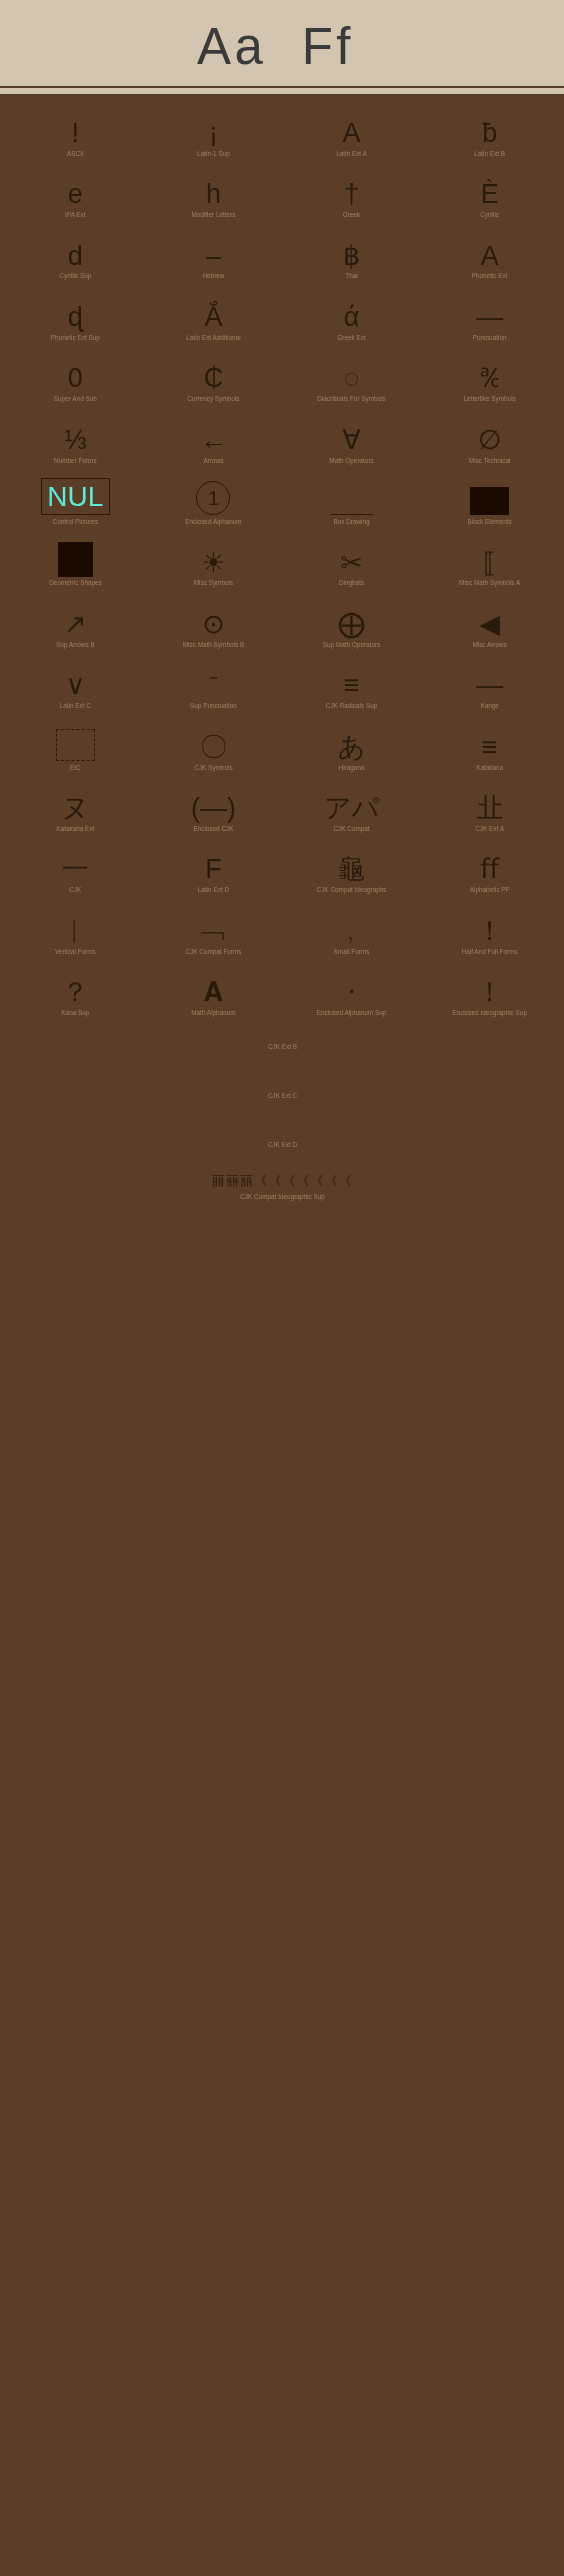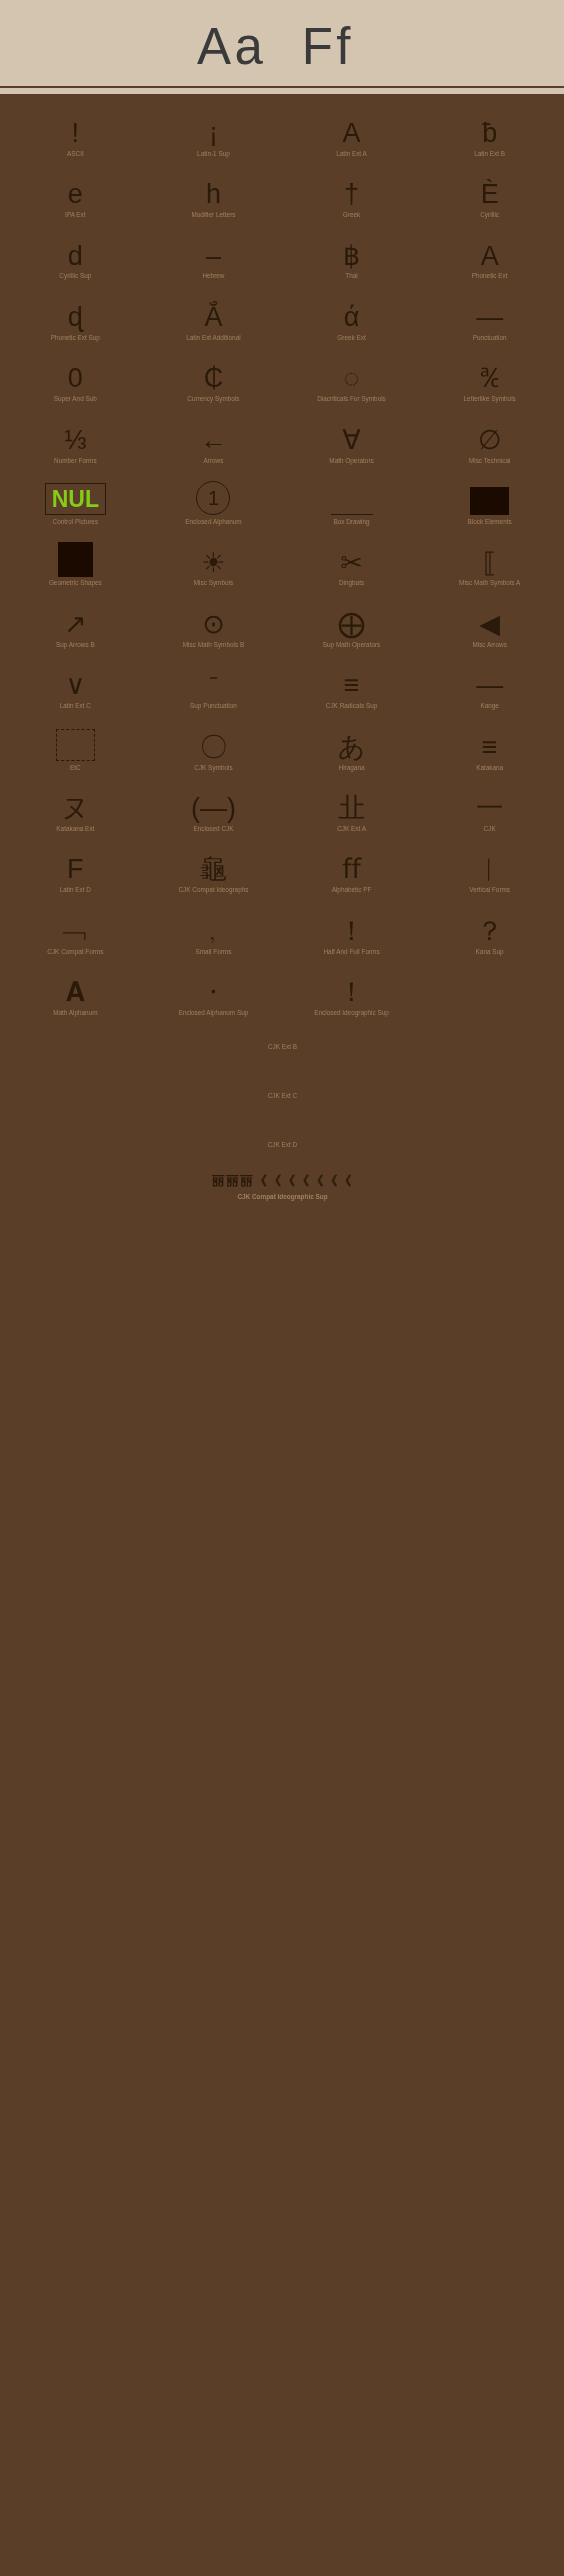--- a/index.html
+++ b/index.html
@@ -100,23 +100,23 @@
       width: 39px;
       height: 28px;
       background: #1a0a00;
     }
     .cell-black-sq {
       width: 35px;
       height: 35px;
       background: #1a0a00;
     }
     .cell-nul {
-      font-size: 23px;
-      color: #84cc16;
-      font-weight: bold;
+      font-size: 28px;
+      color: #5eead4;
+      font-weight: normal;
       border: 1.4px solid #2a1a0a;
       padding: 3.5px 5.6px;
       line-height: 1;
     }
     .cell-circled-1 {
       width: 34px;
       height: 34px;
       border: 1.4px solid #2a1a0a;
       border-radius: 50%;
       display: flex;
@@ -340,20 +340,24 @@
       </div>
       <div class="cell">
         <div class="cell-glyph">ヌ</div>
         <div class="cell-label">Katakana Ext</div>
       </div>
       <div class="cell">
         <div class="cell-glyph">(—)</div>
         <div class="cell-label">Enclosed CJK</div>
       </div>
       <div class="cell">
+        <div class="cell-glyph">アパ</div>
+        <div class="cell-label">CJK Compat</div>
+      </div>
+      <div class="cell">
         <div class="cell-glyph">㐀</div>
         <div class="cell-label">CJK Ext A</div>
       </div>
       <div class="cell">
         <div class="cell-glyph">一</div>
         <div class="cell-label">CJK</div>
       </div>
       <div class="cell">
         <div class="cell-glyph">F</div>
         <div class="cell-label">Latin Ext D</div>
@@ -406,19 +410,19 @@
         <div class="cell-label">CJK Ext B</div>
       </div>
       <div class="cell" style="grid-column: span 4; display: block; padding: 5.6px 7px; min-height: 49px;">
         <div class="wide-cell-glyph-cjk">𪜀𪜁𪜂𪜃𪜄𪜅𪜆𪜇𪜈𪜉𪜊𪜋𪜌𪜍𪜎𪜏</div>
         <div class="cell-label">CJK Ext C</div>
       </div>
       <div class="cell" style="grid-column: span 4; display: block; padding: 5.6px 7px; min-height: 49px;">
         <div class="wide-cell-glyph-cjk">𫝀𫝁𫝂𫝃𫝄𫝅𫝆𫝇𫝈𫝉</div>
         <div class="cell-label">CJK Ext D</div>
       </div>
-      <div class="cell" style="grid-column: span 4; display: block; padding: 5.6px 7px; min-height: 49px; font-weight: bold;">
+      <div class="cell" style="grid-column: span 4; display: block; padding: 5.6px 7px; min-height: 49px;">
         <div class="wide-cell-glyph-cjk">丽丽丽《《《《《《《</div>
         <div class="cell-label">CJK Compat Ideographic Sup</div>
       </div>
     </div>
 </div>
 
 
 </body></html>

